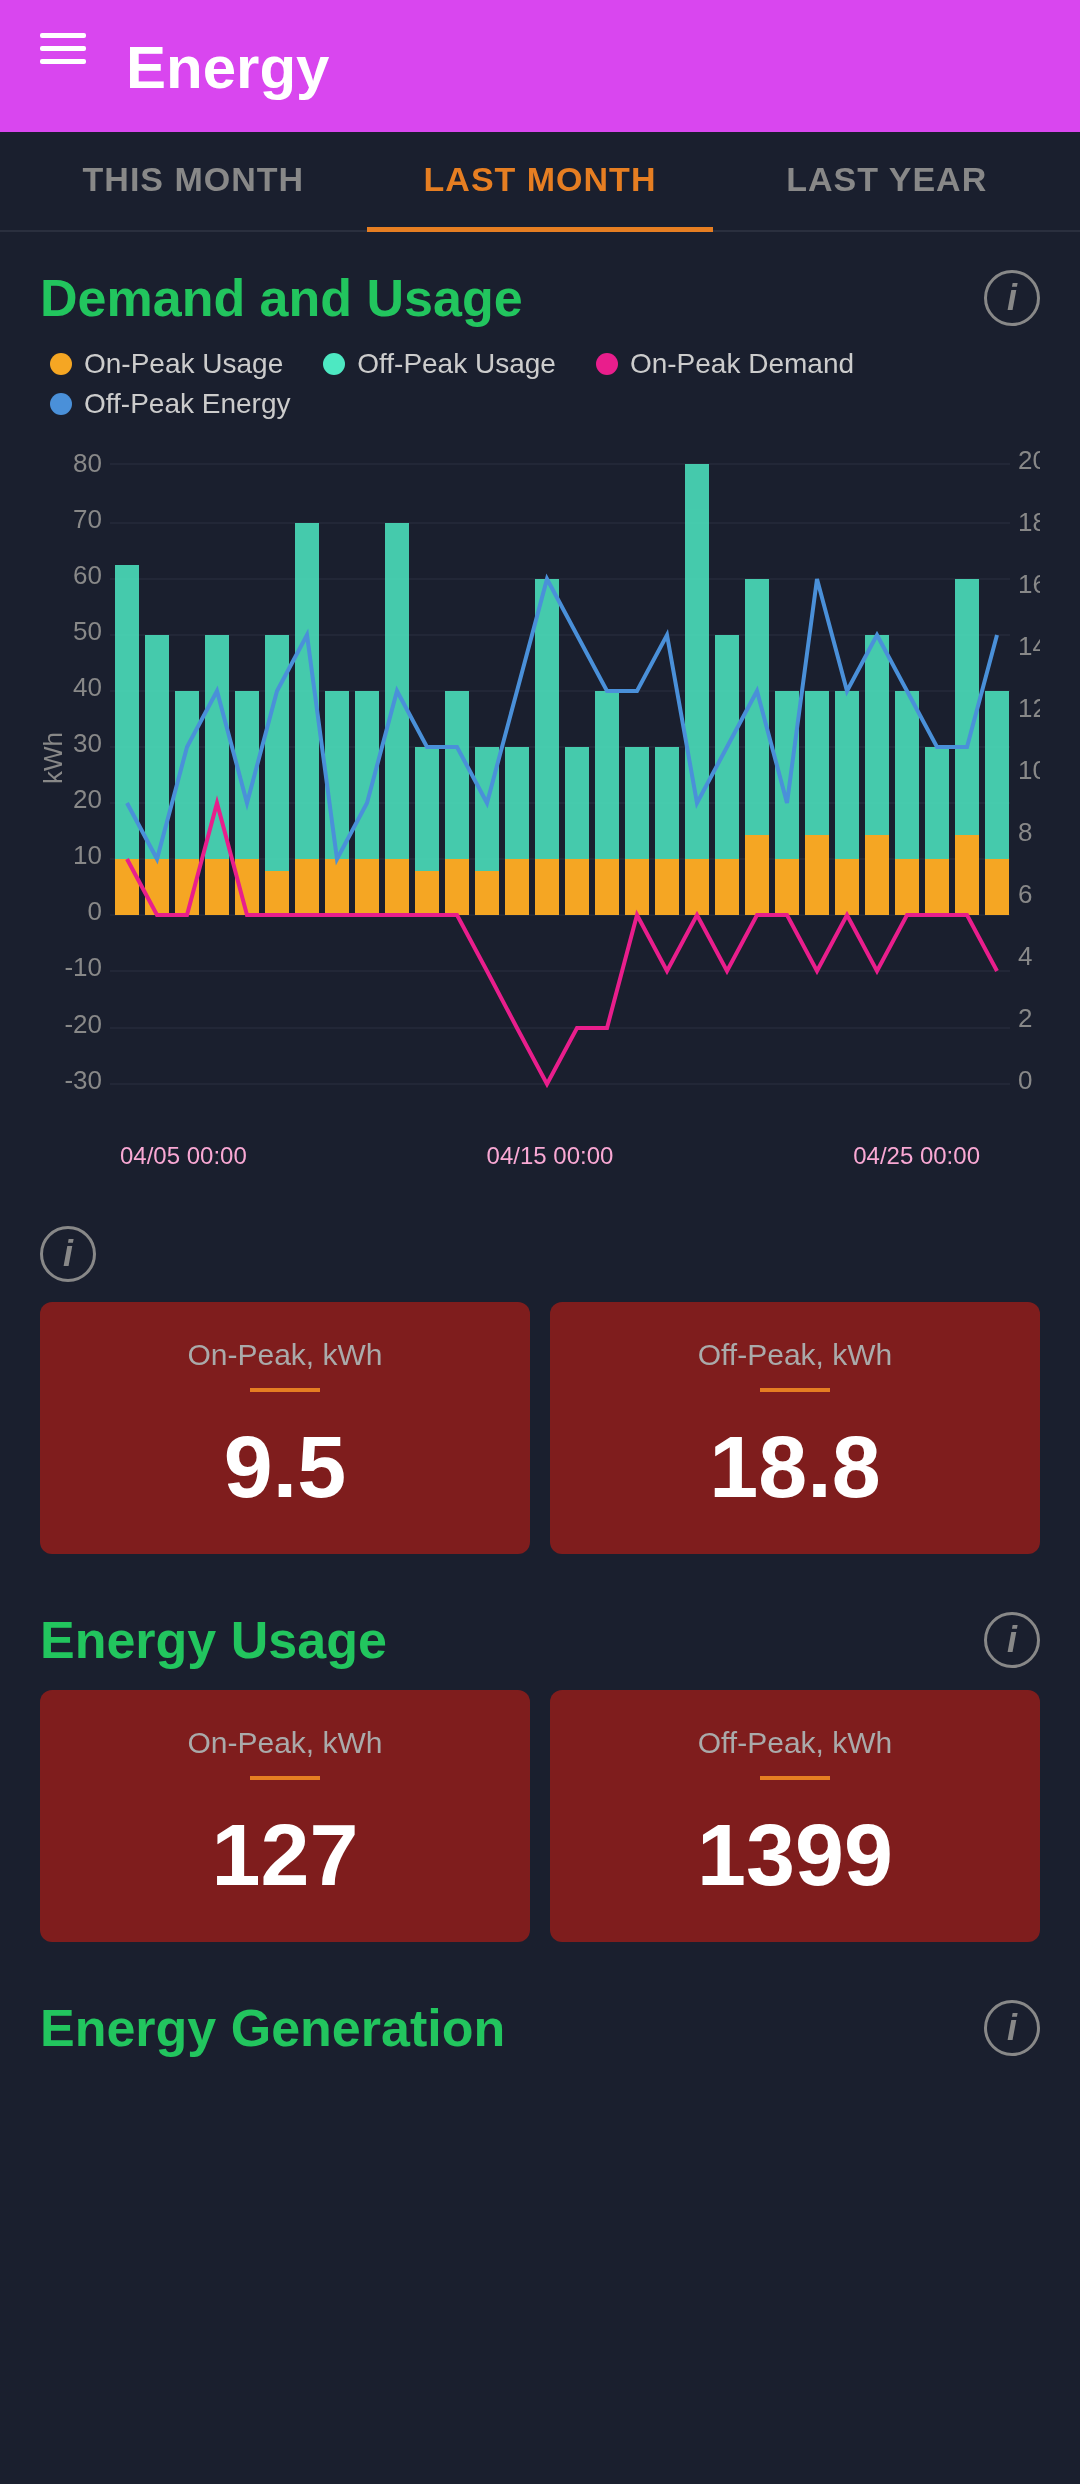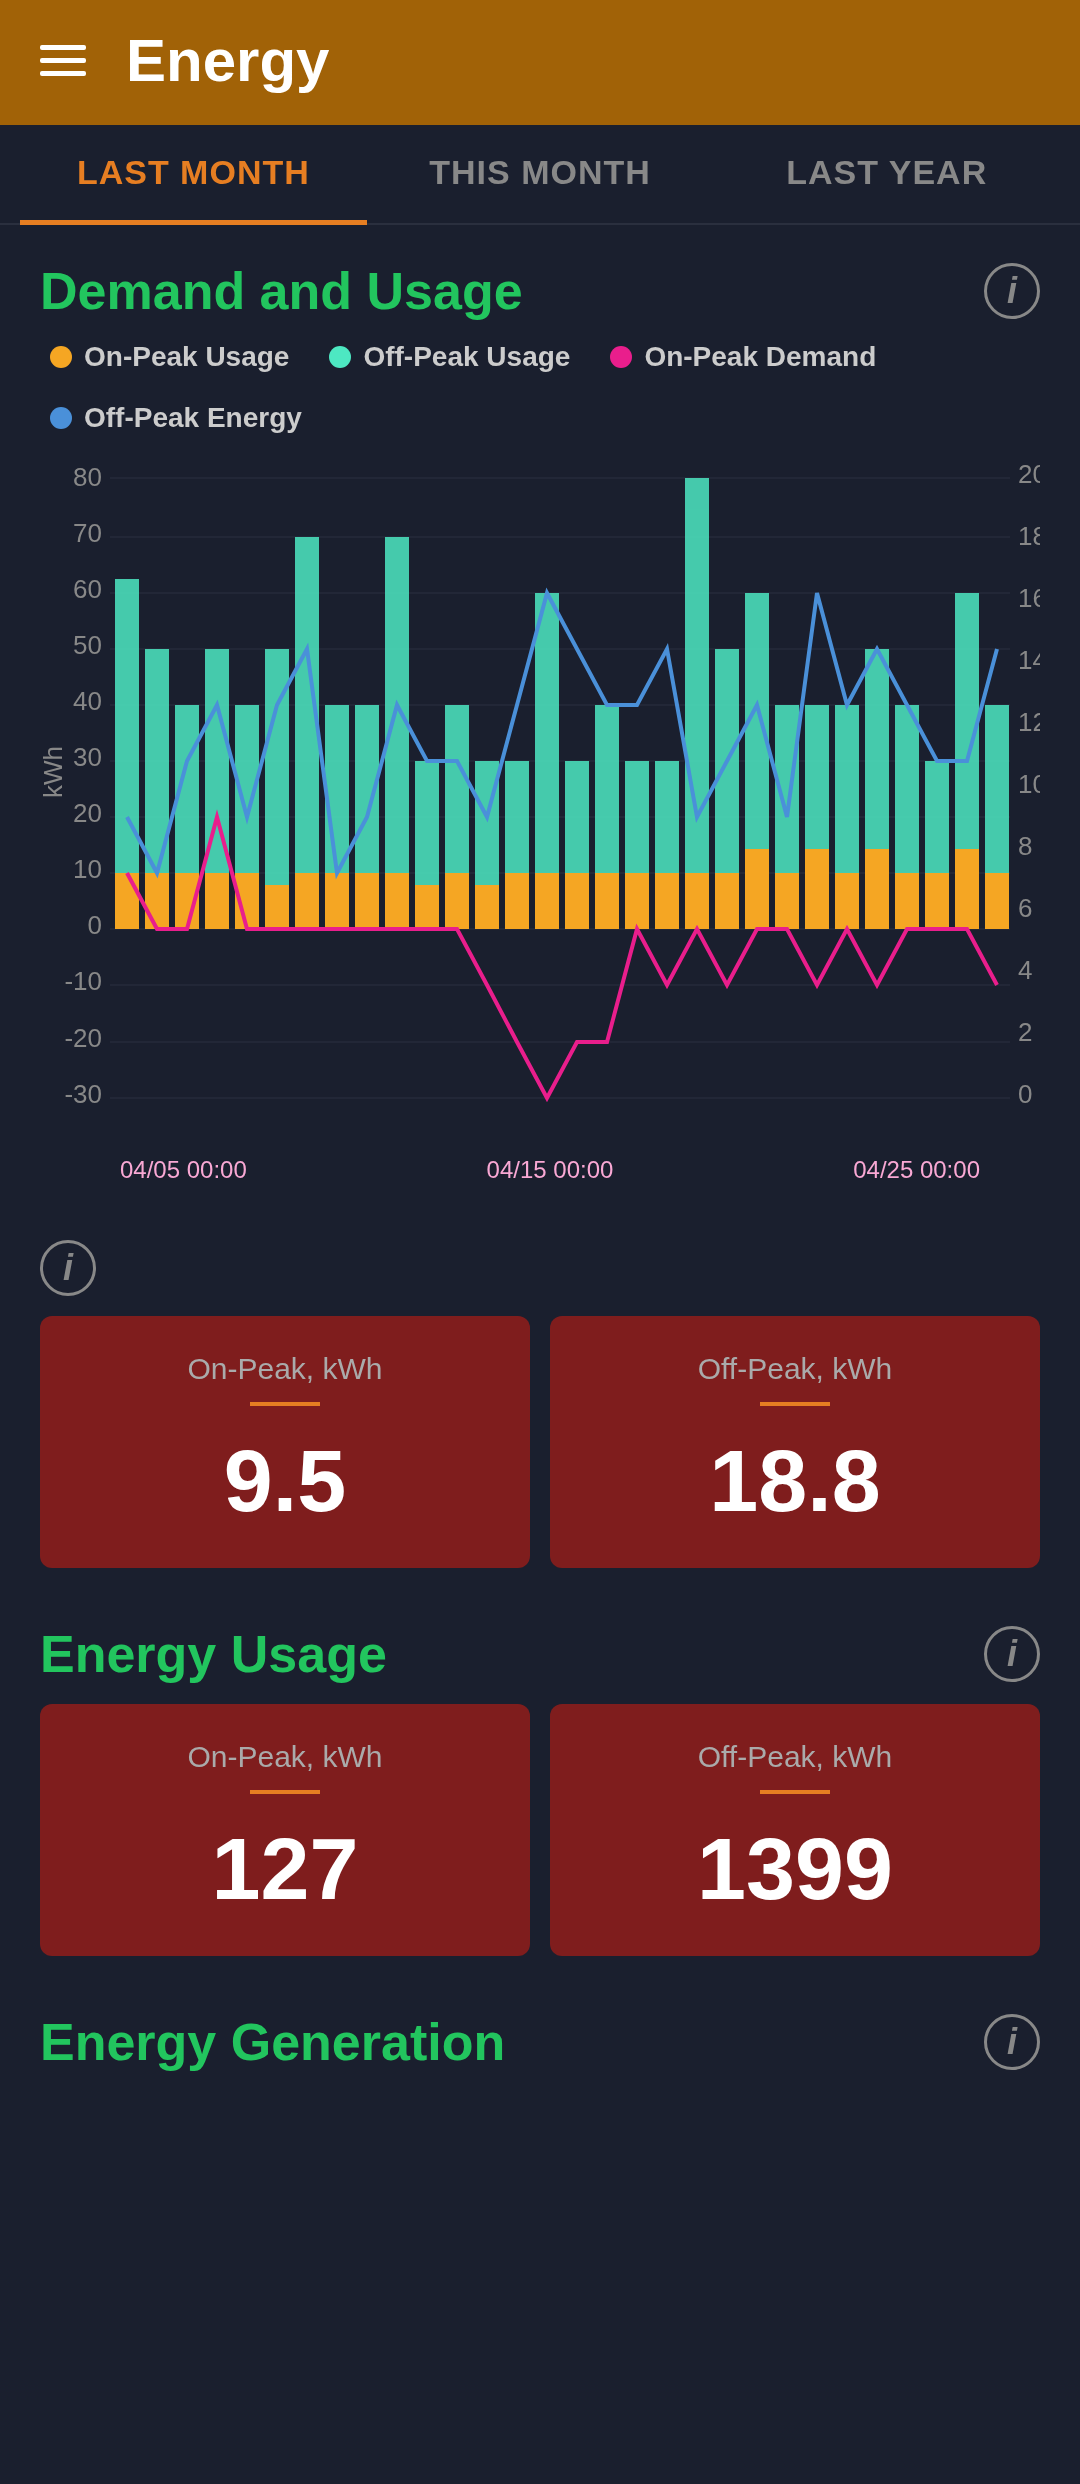--- a/index.html
+++ b/index.html
@@ -5,23 +5,23 @@
     * { margin: 0; padding: 0; box-sizing: border-box; }
     body {
       background-color: #1a1f2e;
       color: #ffffff;
       font-family: -apple-system, BlinkMacSystemFont, 'Segoe UI', sans-serif;
       width: 1080px;
       min-height: 2484px;
     }
     .header {
       display: flex;
-      align-items: center;
-      padding: 26px 40px 30px;
-      background-color: #a16207;
+      align-items: flex-start;
+      padding: 33px 40px 30px;
+      background-color: #d946ef;
     }
     .menu-icon {
       display: flex;
       flex-direction: column;
       gap: 8px;
       cursor: pointer;
       margin-right: 40px;
     }
     .menu-icon span {
       display: block;
@@ -79,24 +79,23 @@
       justify-content: center;
       color: #888;
       font-size: 36px;
       font-style: italic;
       font-weight: 700;
       cursor: pointer;
     }
     .legend {
       display: flex;
       flex-wrap: wrap;
-      gap: 29px 40px;
+      gap: 8px 40px;
       margin-bottom: 24px;
       padding-left: 10px;
-      font-weight: bold;
     }
     .legend-item {
       display: flex;
       align-items: center;
       gap: 12px;
       font-size: 28px;
       color: #cccccc;
     }
     .legend-dot {
       width: 22px;
@@ -157,22 +156,22 @@
 <div class="header">
   <div class="menu-icon">
     <span></span>
     <span></span>
     <span></span>
   </div>
   <h1 class="header-title">Energy</h1>
 </div>
 
 <div class="tabs">
+  <div class="tab">THIS MONTH</div>
   <div class="tab active">LAST MONTH</div>
-  <div class="tab">THIS MONTH</div>
   <div class="tab">LAST YEAR</div>
 </div>
 
 <div class="section">
   <div class="section-header">
     <h2 class="section-title">Demand and Usage</h2>
     <div class="info-icon">i</div>
   </div>
 
   <div class="legend">

